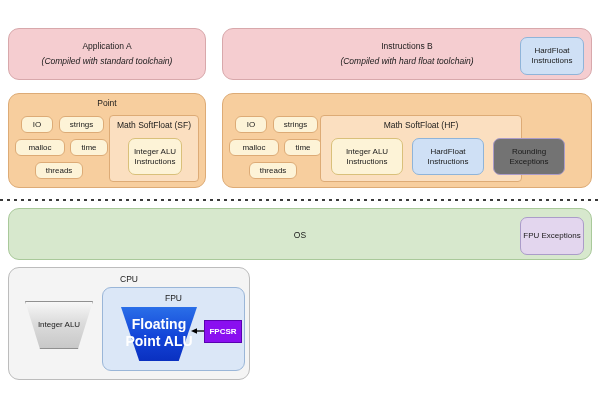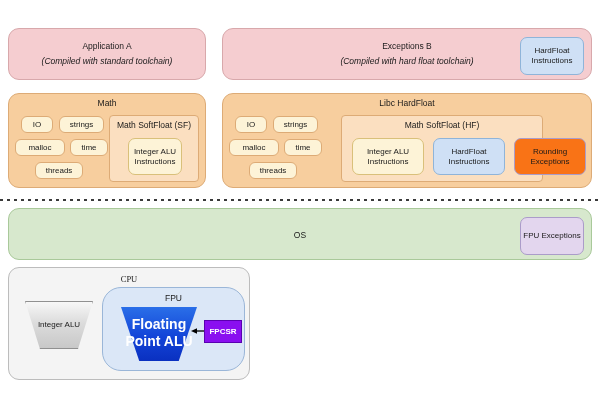--- a/index.html
+++ b/index.html
@@ -98,21 +98,21 @@
   .inner-chip {
     position: absolute;
     box-sizing: border-box;
     border-radius: 7px;
     display: flex; align-items: center; justify-content: center;
     text-align: center;
     font-size: 8px; color: #1a1a1a; line-height: 1.25;
   }
   .chip-cream { background: #fdf3d7; border: 1px solid #d9c07a; }
   .chip-blue  { background: #cfe0f5; border: 1px solid #8fb4d9; }
-  .chip-purple{ background: #f97316; border: 1px solid #ab9cc9; }
+  .chip-purple{ background: #737373; border: 1px solid #ab9cc9; }
   
   #dotted-sep {
     position: absolute;
     left: 0; top: 199px; width: 600px; height: 2px;
     background-image: repeating-linear-gradient(to right, #3a3a3a 0 3px, rgba(0,0,0,0) 3px 7px);
   }
   
   #os-band {
     left: 8px; top: 208px; width: 584px; height: 52px;
     background: #d7e8cd;
@@ -132,28 +132,28 @@
   }
   
   #cpu-box {
     left: 8px; top: 267px; width: 242px; height: 113px;
     background: #f4f4f4;
     border: 1px solid #bcbcbc;
     border-radius: 11px;
   }
   #cpu-label {
     position: absolute; left: 0; right: 0; top: 6px;
-    text-align: center; font-size: 8.5px; color: #1a1a1a; font-family: Liberation Serif, serif;
+    text-align: center; font-size: 8.5px; color: #1a1a1a;
   }
   #fpu-box {
     position: absolute;
     left: 93px; top: 19px; width: 141px; height: 82px;
     background: #dbe7f7;
     border: 1px solid #9ab6d8;
-    border-radius: 19px;
+    border-radius: 9px;
   }
   #fpu-label {
     position: absolute; left: 0; right: 0; top: 5px;
     text-align: center; font-size: 8.5px; color: #1a1a1a;
   }
   .trap {
     position: absolute;
     display: flex; align-items: center; justify-content: center;
     text-align: center; line-height: 1.25;
   }
@@ -202,51 +202,50 @@
 
   <div class="box app-box" id="app-a">
     <div class="app-label">
       <span>Application A</span>
       <span class="sub">(Compiled with standard toolchain)</span>
     </div>
   </div>
 
   <div class="box app-box" id="app-b">
     <div class="app-label">
-      <span>Exceptions B</span>
+      <span>Instructions B</span>
       <span class="sub">(Compiled with hard float toolchain)</span>
     </div>
     <div id="app-b-hardfloat">HardFloat Instructions</div>
   </div>
 
   <div class="box libc-box" id="libc-a">
-    <div class="section-title">Math</div>
+    <div class="section-title">Point</div>
 
     <div class="pill" style="left:12px; top:22px; width:32px;">IO</div>
     <div class="pill" style="left:50px; top:22px; width:45px;">strings</div>
     <div class="pill" style="left:6px;  top:45px; width:50px;">malloc</div>
     <div class="pill" style="left:61px; top:45px; width:38px;">time</div>
     <div class="pill" style="left:26px; top:68px; width:48px;">threads</div>
 
     <div class="math-box" style="left:100px; top:21px; width:90px; height:67px;">
       <div class="section-title">Math SoftFloat (SF)</div>
       <div class="inner-chip chip-cream" style="left:18px; top:22px; width:54px; height:37px;">Integer ALU Instructions</div>
     </div>
   </div>
 
   <div class="box libc-box" id="libc-b">
-    <div class="section-title">Libc HardFloat</div>
 
     <div class="pill" style="left:12px; top:22px; width:32px;">IO</div>
     <div class="pill" style="left:50px; top:22px; width:45px;">strings</div>
     <div class="pill" style="left:6px;  top:45px; width:50px;">malloc</div>
     <div class="pill" style="left:61px; top:45px; width:38px;">time</div>
     <div class="pill" style="left:26px; top:68px; width:48px;">threads</div>
 
-    <div class="math-box" style="left:118px; top:21px; width:202px; height:67px;">
+    <div class="math-box" style="left:97px; top:21px; width:202px; height:67px;">
       <div class="section-title">Math SoftFloat (HF)</div>
       <div class="inner-chip chip-cream" style="left:10px;  top:22px; width:72px; height:37px;">Integer ALU Instructions</div>
       <div class="inner-chip chip-blue" style="left:91px;  top:22px; width:72px; height:37px;">HardFloat Instructions</div>
       <div class="inner-chip chip-purple" style="left:172px; top:22px; width:72px; height:37px;">Rounding Exceptions</div>
     </div>
   </div>
 
   <div id="dotted-sep"></div>
 
   <div class="box" id="os-band">

